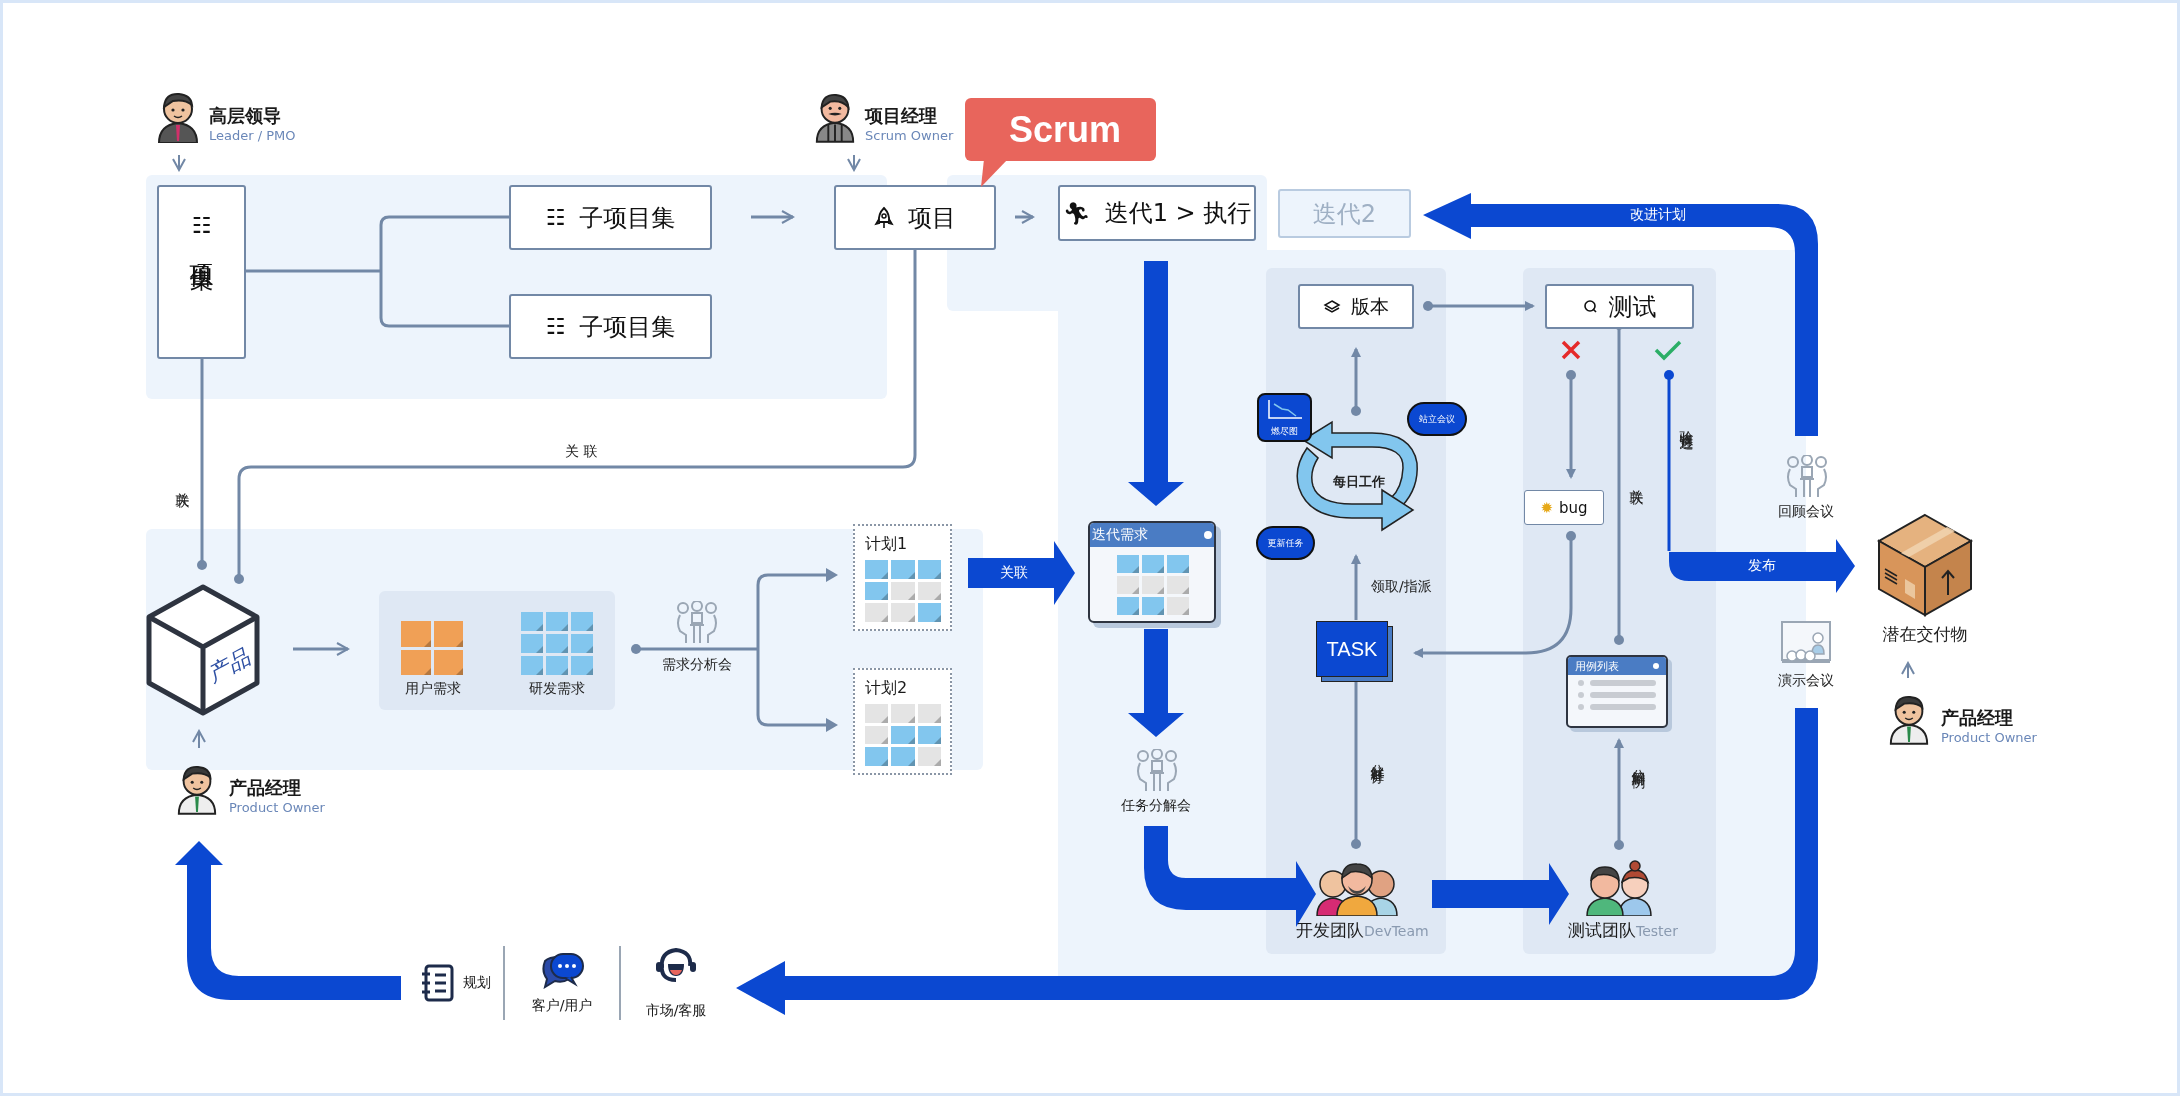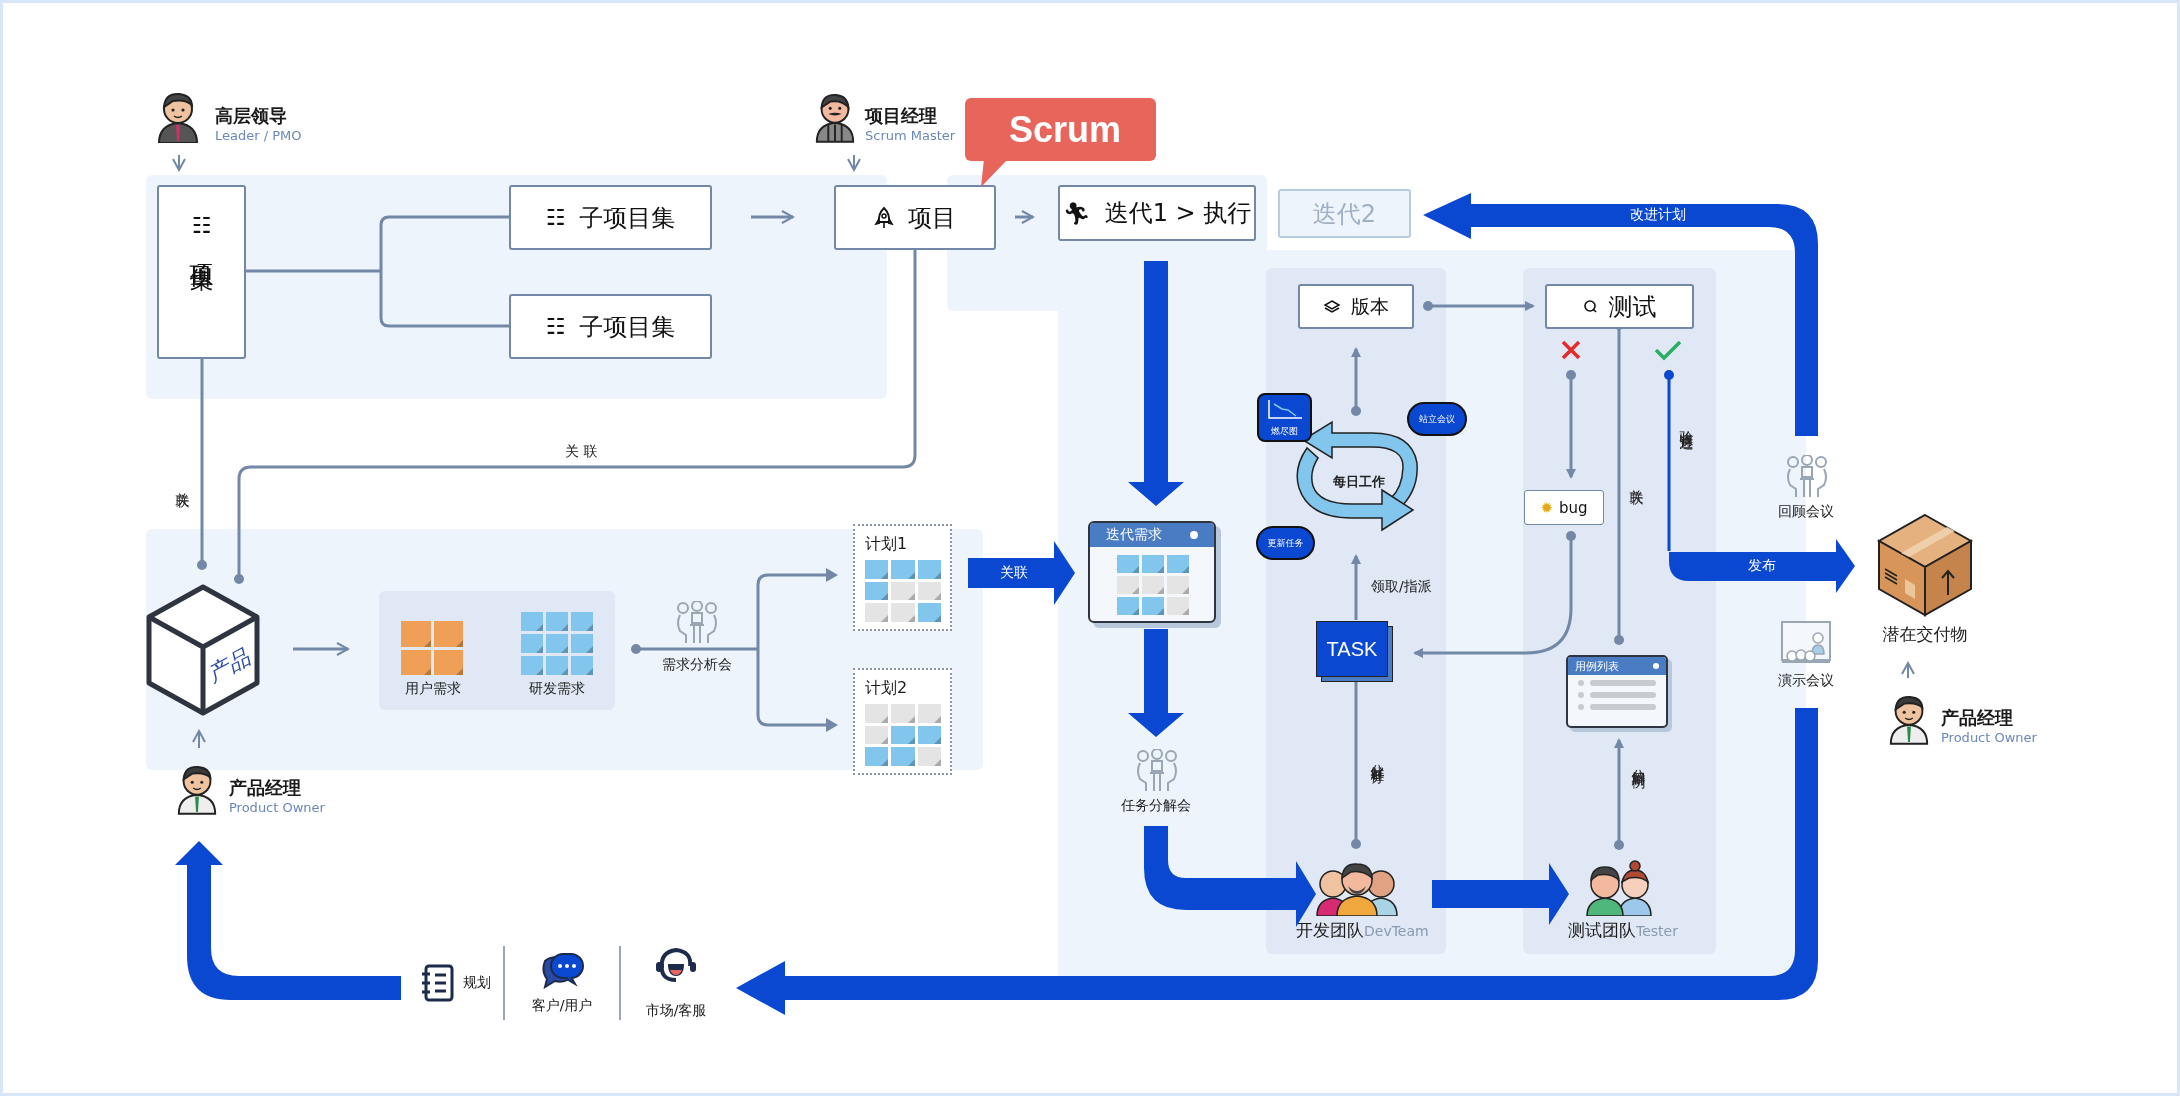--- a/index.html
+++ b/index.html
@@ -117,21 +117,21 @@
       <path d="M1429,877 H1546 V860 L1566,891 L1546,922 V905 H1429 z"></path>
 
       <path d="M965,555 H1051 V538 L1072,570 L1051,602 V585 H965 z"></path>
 
       <path d="M1666,549 H1833 V536 L1852,563 L1833,590 V578 H1686 Q1666,578 1666,558 z"></path>
     </g>
 
     <path fill="#0b48d1" d="M398,973 V997 H228 Q184,997 184,953 V862 H172 L196,838 L220,862 H208 V945 Q208,973 236,973 z"></path>
   </svg>
 
-  <div class="abs" style="left:152px;top:86px;display:flex;align-items:flex-end;gap:14px;">
+  <div class="abs" style="left:152px;top:86px;display:flex;align-items:flex-end;gap:8px;">
     <svg width="46" height="54" viewBox="0 0 46 54">
       <path d="M4,54 Q4,36 23,34 Q42,36 42,54 z" fill="#555" stroke="#222" stroke-width="2"></path>
       <path d="M21,36 L25,36 L24,52 L22,52 z" fill="#d0306a"></path>
       <circle cx="23" cy="20" r="14" fill="#efc39f" stroke="#222" stroke-width="2"></circle>
       <path d="M9,18 Q10,4 24,5 Q36,6 37,16 Q30,10 18,12 z" fill="#444" stroke="#222" stroke-width="2"></path>
       <circle cx="18" cy="21" r="1.6" fill="#222"></circle>
         <circle cx="28" cy="21" r="1.6" fill="#222"></circle>
       <path d="M19,27 Q23,30 27,27" stroke="#222" stroke-width="1.5" fill="none"></path>
     </svg>
     <div>
@@ -145,21 +145,21 @@
       <path d="M4,54 Q4,36 23,34 Q42,36 42,54 z" fill="#888" stroke="#222" stroke-width="2"></path>
       <path d="M16,36 V54 M23,36 V54 M30,36 V54" stroke="#222" stroke-width="2"></path>
       <circle cx="23" cy="20" r="14" fill="#f2b99f" stroke="#222" stroke-width="2"></circle>
       <path d="M9,18 Q10,4 24,5 Q36,6 37,18 Q30,10 18,12 z" fill="#444" stroke="#222" stroke-width="2"></path>
       <circle cx="18" cy="19" r="1.6" fill="#222"></circle>
         <circle cx="28" cy="19" r="1.6" fill="#222"></circle>
       <path d="M16,25 Q23,22 30,25 Q23,28 16,25 z" fill="#222"></path>
     </svg>
     <div>
       <div class="role-cn">项目经理</div>
-      <div class="role-en">Scrum Master</div>
+      <div class="role-en">Scrum Owner</div>
     </div>
   </div>
 
   <div class="box" style="left:154px;top:182px;width:89px;height:174px;flex-direction:column;gap:8px;justify-content:flex-start;padding-top:28px;">
     <span style="font-size:22px;line-height:1;">☷</span>
     <span class="vtext" style="font-size:24px;">项目集</span>
   </div>
 
   <div class="box" style="left:506px;top:182px;width:203px;height:65px;">
     <span style="font-size:22px;">☷</span>
@@ -277,21 +277,21 @@
         <div class="sticky s-blue"></div>
         <div class="sticky s-blue"></div>
         <div class="sticky s-gray"></div>
       </div>
   </div>
   <div class="lbl white" style="left:997px;top:561px;font-size:14px;">关联</div>
 
   <div class="abs" style="left:1085px;top:518px;width:128px;height:102px;">
     <div style="position:absolute;left:5px;top:5px;width:128px;height:102px;background:#b8c8dc;border-radius:6px;"></div>
     <div style="position:absolute;left:0;top:0;width:128px;height:102px;background:#f4f7fb;border:2px solid #2e3440;border-radius:6px;overflow:hidden;">
-      <div style="height:24px;background:#4a7cc4;display:flex;align-items:center;justify-content:space-between;padding:0 16px;">
+      <div style="height:24px;background:#4a7cc4;display:flex;align-items:center;justify-content:space-between;padding:0 2px;">
         <span style="color:#fff;font-size:14px;">迭代需求</span>
         <span style="width:8px;height:8px;border-radius:50%;background:#fff;display:inline-block;"></span>
       </div>
       <div class="grid plan-grid" style="left:27px;top:32px;width:72px;height:60px;grid-template-columns:repeat(3,1fr);grid-template-rows:repeat(3,1fr);gap:3px;">
           <div class="sticky s-blue"></div>
           <div class="sticky s-blue"></div>
           <div class="sticky s-blue"></div>
           <div class="sticky s-gray"></div>
           <div class="sticky s-gray"></div>
           <div class="sticky s-gray"></div>

